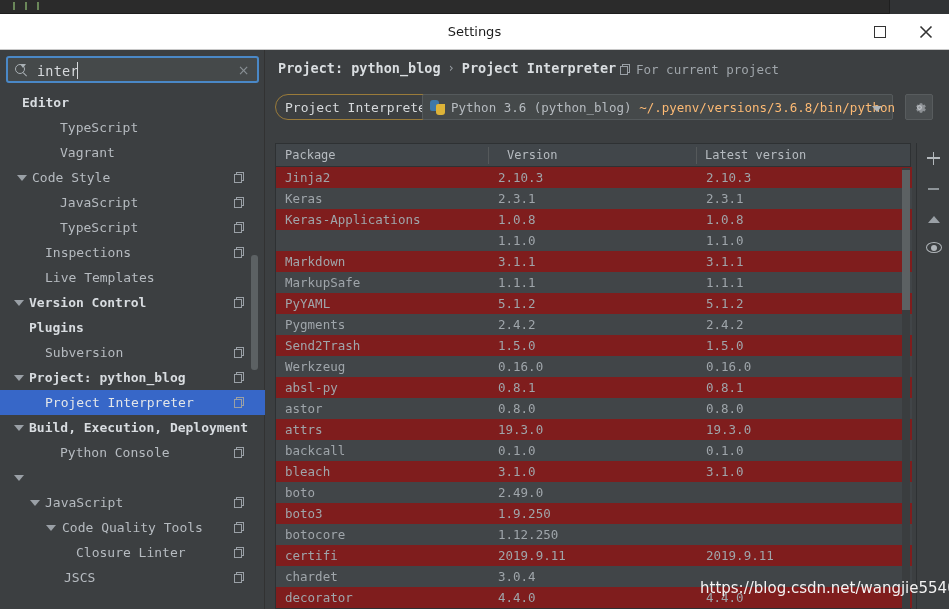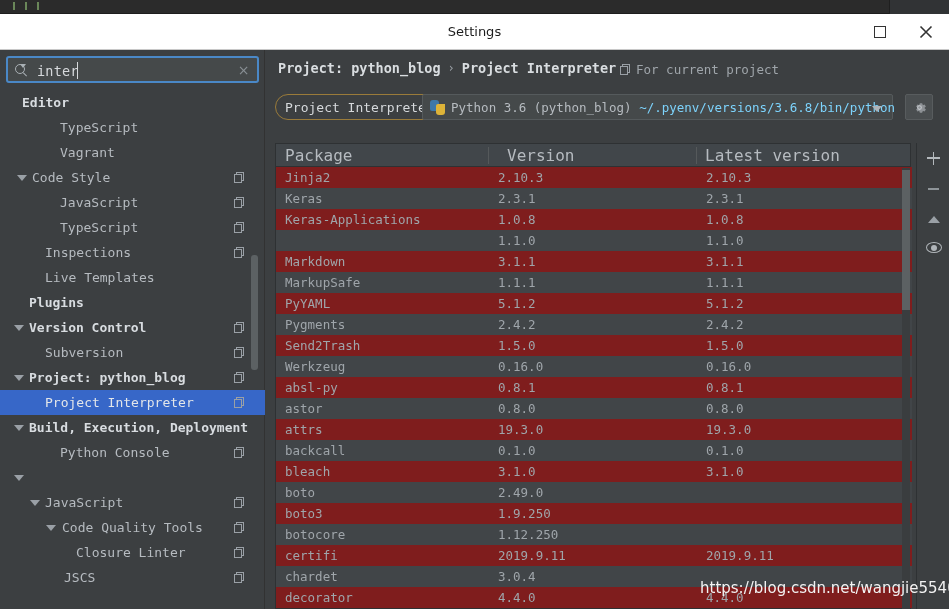--- a/index.html
+++ b/index.html
@@ -165,21 +165,21 @@
     background:#3d78a8; border-radius:3px 3px 0 2px;
   }
   .py-ico .yellow{
     position:absolute; left:6px; top:4px; width:9px; height:11px;
     background:#ddb338; border-radius:2px 0 3px 3px;
   }
   .interp-text{
     position:absolute; left:28px; top:4px; height:18px; line-height:18px;
     font-size:12.5px; color:#b6bbc0; white-space:nowrap;
   }
-  .interp-path{ color:#7dd3fc; }
+  .interp-path{ color:#fdba74; }
   .combo-caret{
     position:absolute; right:10px; top:11px; width:0;height:0;
     border-left:5px solid transparent;border-right:5px solid transparent;
     border-top:6px solid #b0b5b9;
   }
   .gear-btn{
     position:absolute; left:640px; top:4px; width:28px; height:26px;
     background:#4a4e50; border:1px solid #585c5e; border-radius:2px;
     display:flex;align-items:center;justify-content:center;
   }
@@ -188,21 +188,21 @@
   .table-wrap{
     position:absolute; left:10px; top:93px; width:636px; height:466px;
     background:#3c3f41; border:1px solid #2e3133; border-top:none;
   }
   .thead{
     position:relative; height:24px; background:#41464a;
     border-bottom:1px solid #2e3133; border-top:1px solid #2e3133;
   }
   .th{
     position:absolute; top:0; height:23px; line-height:23px;
-    font-size:16px; color:#b6bbc0; padding-left:9px;
+    font-size:12px; color:#b6bbc0; padding-left:9px;
     font-family:"DejaVu Sans Mono","Liberation Mono",monospace;
   }
   .col-div{ position:absolute; top:3px; width:1px; height:17px; background:#55595b; }
   .tbody{ position:relative; width:636px; height:441px; overflow:hidden; }
   .trow{ position:relative; height:21px; width:636px; }
   .trow.odd{ background:#7f1d1d; }
   .trow.even{ background:#414548; }
   .cell{
     position:absolute; top:0; height:21px; line-height:21px;
     font-size:12.5px; color:#9fa5aa; white-space:nowrap;
@@ -327,29 +327,29 @@
             <span class="tlabel" style="left: 45px;">Inspections</span>
             <span class="copy-ico">
               <span class="b"></span>
               <span class="a"></span>
             </span>
           </div>
           <div class="tnode">
             <span class="tlabel" style="left: 45px;">Live Templates</span>
           </div>
           <div class="tnode bold">
-            <span class="tlabel" style="left: 29px;">Plugins</span>
-          </div>
-          <div class="tnode bold">
             <span class="arrow" style="left: 14px;"></span>
             <span class="tlabel" style="left: 29px;">Version Control</span>
             <span class="copy-ico">
               <span class="b"></span>
               <span class="a"></span>
             </span>
+          </div>
+          <div class="tnode bold">
+            <span class="tlabel" style="left: 29px;">Plugins</span>
           </div>
           <div class="tnode">
             <span class="tlabel" style="left: 45px;">Subversion</span>
             <span class="copy-ico">
               <span class="b"></span>
               <span class="a"></span>
             </span>
           </div>
           <div class="tnode bold">
             <span class="arrow" style="left: 14px;"></span>

